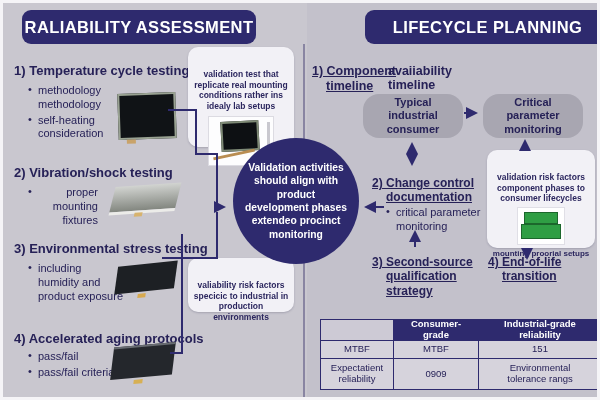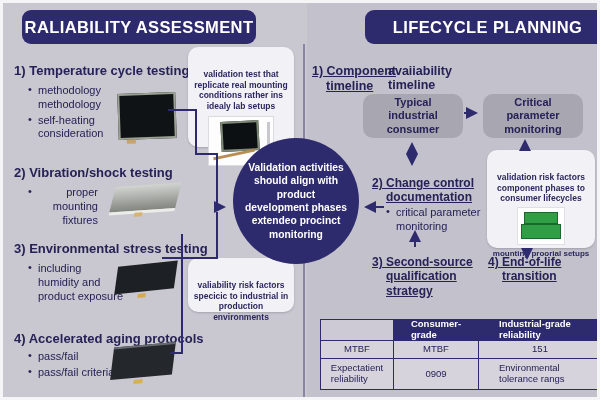--- a/index.html
+++ b/index.html
@@ -31,21 +31,21 @@
   }
 
   .circle{
     position:absolute;left:233px;top:138px;width:126px;height:126px;border-radius:50%;
     background:#2e2a6e;color:#fff;display:flex;align-items:center;justify-content:center;
     text-align:center;font-size:10.3px;font-weight:bold;line-height:1.3;
     padding:12px;box-sizing:border-box;
   }
 
   .flow-box{
-    position:absolute;width:100px;height:44px;background:#a8a6b1;border-radius:10px;
+    position:absolute;width:100px;height:44px;background:#a8a6b1;border-radius:16px;
     display:flex;align-items:center;justify-content:center;text-align:center;
     font-size:11px;font-weight:bold;line-height:1.2;padding:2px 6px;box-sizing:border-box;
   }
   .r-item{position:absolute;font-weight:bold;font-size:12px;line-height:1.2;padding-left:14px;text-indent:-14px;text-decoration:underline;}
 
   
   .lcd{position:absolute;}
   .lcd1{left:118px;top:93px;width:54px;height:42px;background:#101316;border:2px solid #99a292;transform:rotate(-2deg);}
   .lcd1::after{content:"";position:absolute;left:6px;bottom:-6px;width:9px;height:4px;background:#c9a36a;}
   .lcd2{left:112px;top:185px;width:66px;height:25px;background:linear-gradient(180deg,#d2d4d1,#82867f);border-bottom:3px solid #ecece9;transform:rotate(-4deg) skewX(-18deg);}
@@ -71,21 +71,21 @@
   .c4img .pcb-b{position:absolute;left:3px;top:16px;width:38px;height:13px;background:#2f9e44;border:1px solid #1c672c;}
   .c4note{font-size:8px;font-weight:600;text-align:left;line-height:1.2;}
 
   
   .tbl{
     position:absolute;left:320px;top:319px;
     display:grid;grid-template-columns:72px 84px 122px;grid-template-rows:20px 17px 30px;
     gap:1px;background:#2e2a6e;border:1px solid #2e2a6e;
     font-size:9.5px;color:#262157;
   }
-  .tbl .cell{background:#d6d3dc;display:flex;align-items:center;justify-content:center;line-height:1.15;padding:1px 20px;}
+  .tbl .cell{background:#d6d3dc;display:flex;align-items:center;justify-content:center;text-align:center;line-height:1.15;padding:1px 20px;}
   .tbl .th{background:#2e2a6e;color:#fff;font-weight:bold;}
   .tbl .corner{background:#cdcad5;}
 
   svg.connectors{position:absolute;left:0;top:0;pointer-events:none;}
 </style>
 </head>
 <body>
 
 <div id="canvas">
 

